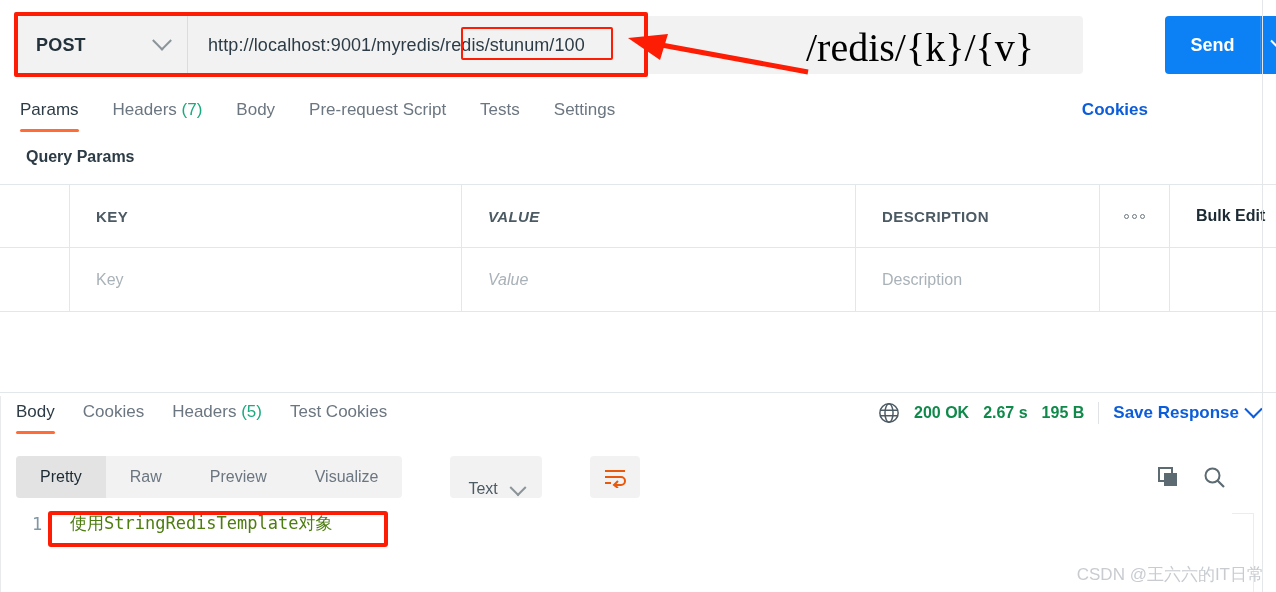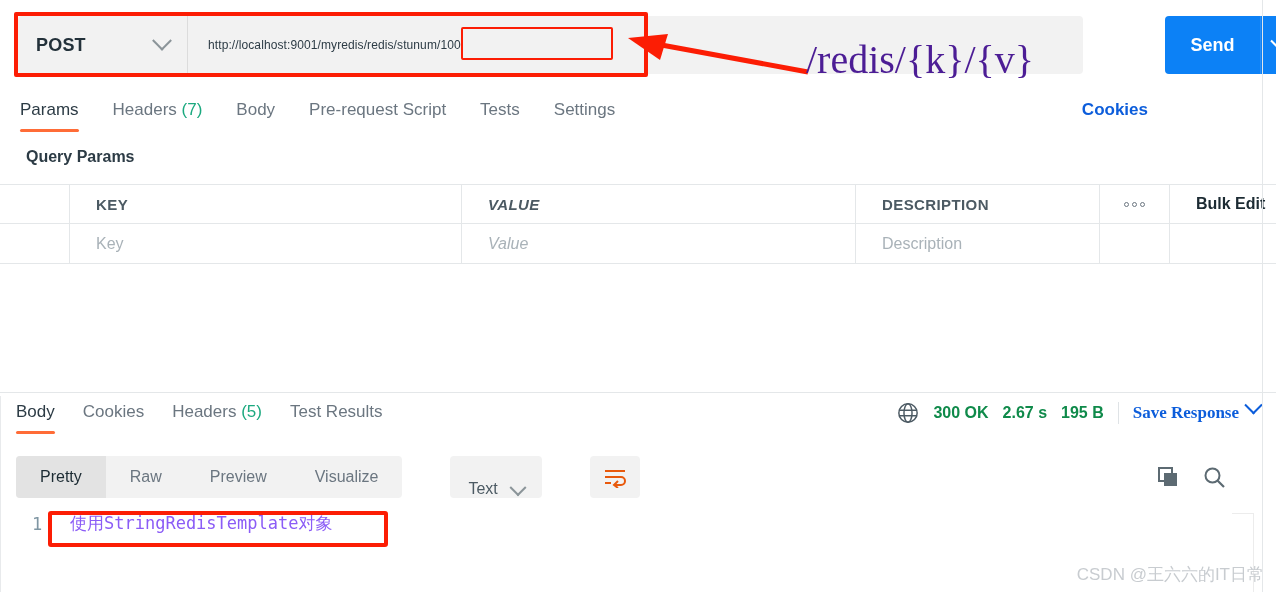--- a/index.html
+++ b/index.html
@@ -70,44 +70,44 @@
     transform: rotate(45deg) translate(-3px,-3px);
   }
   .url-input-wrap {
     flex: 1;
     display: flex;
     align-items: center;
     padding-left: 20px;
     position: relative;
   }
   .url-text {
-    font-size: 12px;
+    font-size: 18px;
     color: #2c3b45;
     white-space: nowrap;
     letter-spacing: .1px;
   }
   .red-outline-seg {
     position: absolute;
     left: 461px; top: 27px;
     width: 152px; height: 33px;
     border: 2px solid #fc1d04;
     border-radius: 2px;
     box-sizing: border-box;
     z-index: 7;
     pointer-events: none;
   }
 
   
   .annot-arrow { position: absolute; left: 612px; top: 20px; z-index: 8; }
   .annot-text {
     position: absolute;
-    left: 806px; top: 36px;
+    left: 806px; top: 24px;
     font-family: "Liberation Serif", serif;
     font-size: 40px;
-    color: #4c1d95;
+    color: #000000;
     white-space: nowrap;
     z-index: 8;
   }
 
   .send-btn {
     position: absolute;
     right: 17px; top: 16px;
     width: 132px; height: 58px;
     background: #0c81f6;
     border-radius: 4px;
@@ -186,21 +186,21 @@
   
   .params-table {
     position: absolute;
     left: 0; top: 184px;
     width: 1276px;
   }
   .ptr {
     display: flex;
     border-top: 1px solid #e4e7e9;
     border-bottom: 1px solid #e4e7e9;
-    height: 40px;
+    height: 64px;
     box-sizing: border-box;
   }
   .ptr.body-row { border-top: none; }
   .pcell {
     display: flex;
     align-items: center;
     border-right: 1px solid #e4e7e9;
     box-sizing: border-box;
     padding-left: 26px;
     font-size: 16px;
@@ -245,23 +245,22 @@
     align-items: center;
     padding-top: 6px;
     gap: 14px;
     white-space: nowrap;
   }
   .globe-ic { display: block; }
   .stat-val { color: #0f8a4a; font-size: 16px; font-weight: bold; }
   .stat-div { width: 1px; height: 22px; background: #dfe3e6; }
   .save-resp {
     color: #0c5ddb; font-weight: bold; font-size: 17px;
-    display: flex; align-items: flex-start; gap: 8px;
-    cursor: pointer;
-    font-family: Liberation Serif, serif;
+    display: flex; align-items: center; gap: 8px;
+    cursor: pointer;
   }
   .chev-b {
     display: inline-block;
     width: 11px; height: 11px;
     border-right: 2px solid #0c5ddb;
     border-bottom: 2px solid #0c5ddb;
     transform: rotate(45deg) translate(-3px,-3px);
   }
 
   
@@ -330,21 +329,21 @@
   }
   .code-line {
     position: absolute;
     left: 20px; top: 12px;
     display: flex;
     align-items: center;
     font-family: "DejaVu Sans Mono", monospace;
     font-size: 17px;
   }
   .ln-num { color: #7f96a3; width: 36px; text-align: left; padding-left: 12px; box-sizing: border-box; }
-  .ln-txt { color: #8b5cf6; padding-left: 14px; }
+  .ln-txt { color: #4d7c0f; padding-left: 14px; }
   .red-outline-code {
     position: absolute;
     left: 48px; top: 511px;
     width: 340px; height: 36px;
     border: 4px solid #fc1d04;
     border-radius: 3px;
     box-sizing: border-box;
     pointer-events: none;
     z-index: 4;
   }
@@ -485,31 +484,31 @@
     <span>Body</span>
   </div>
   <div class="tab">
     <span>Cookies</span>
   </div>
   <div class="tab">
     <span>Headers</span>
     <span class="cnt">(5)</span>
   </div>
   <div class="tab">
-    <span>Test Results</span>
+    <span>Test Cookies</span>
   </div>
 
   <div class="resp-status">
     <svg class="globe-ic" width="22" height="22" viewBox="0 0 24 24">
       <circle cx="12" cy="12" r="10" fill="none" stroke="#4c5a63" stroke-width="1.6"></circle>
       <ellipse cx="12" cy="12" rx="4.4" ry="10" fill="none" stroke="#4c5a63" stroke-width="1.6"></ellipse>
       <line x1="2" y1="9" x2="22" y2="9" stroke="#4c5a63" stroke-width="1.6"></line>
       <line x1="2" y1="15" x2="22" y2="15" stroke="#4c5a63" stroke-width="1.6"></line>
     </svg>
-    <span class="stat-val">300 OK</span>
+    <span class="stat-val">200 OK</span>
     <span class="stat-val">2.67 s</span>
     <span class="stat-val">195 B</span>
     <span class="stat-div"></span>
     <span class="save-resp">
       <span>Save Response</span>
       <span class="chev-b"></span>
     </span>
   </div>
 </div>
 

